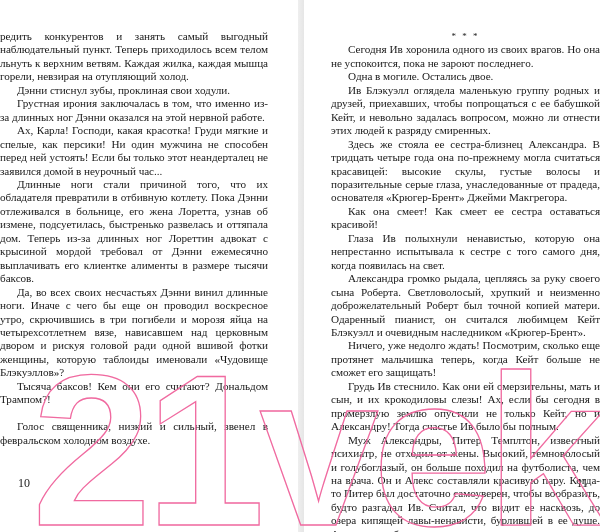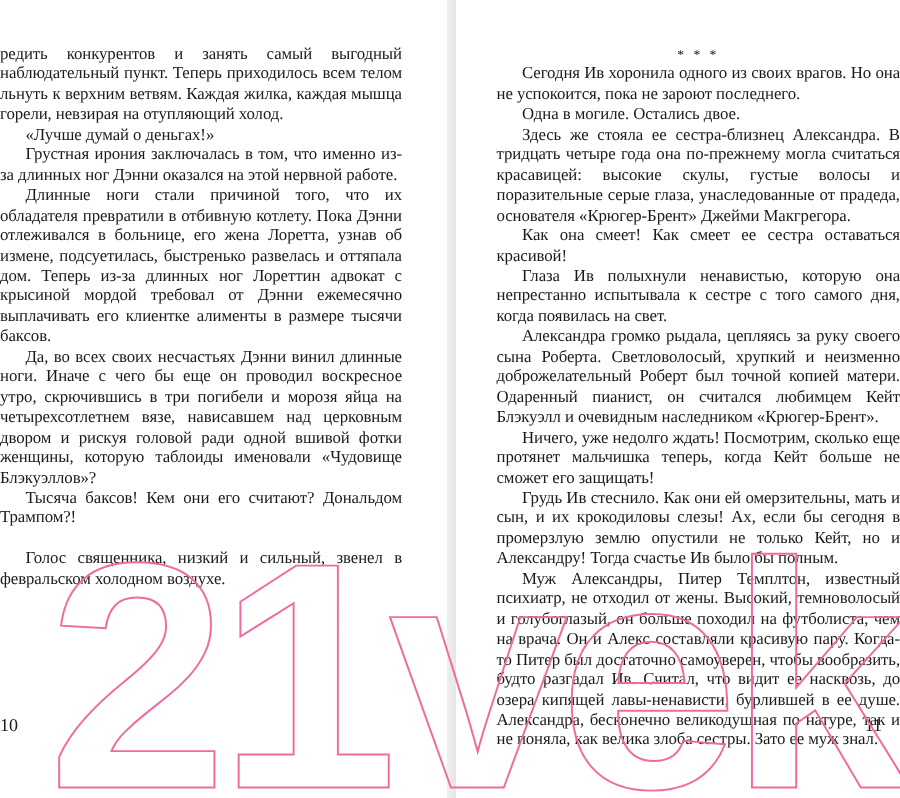--- a/index.html
+++ b/index.html
@@ -27,53 +27,55 @@
   }
   .page-left .text { left: 0; top: 30px; width: 268px; }
   .page-right .text { left: 27px; top: 30px; width: 269px; }
   .text p { margin: 0; text-indent: 17px; }
   .text p.noindent { text-indent: 0; }
   .text .blank { height: 13.45px; }
   .scene-break { text-align: center; text-indent: 0 !important; letter-spacing: 2px; font-size: 9px; line-height: 13.45px; }
   .page-num {
     position: absolute; top: 476px; font-size: 12px; line-height: 14px;
   }
-  .page-left .page-num { left: 0; }
+  .page-left .page-num { left: 0; padding-left: 18px; }
   .page-right .page-num { right: 12px; }
   .watermark {
     position: absolute; left: 0; top: 0; width: 600px; height: 532px; pointer-events: none;
   }
 </style>
 </head>
 <body>
 
 <div class="spread">
 
   <div class="gutter"></div>
 
   <div class="page page-left">
     <div class="text">
       <p class="noindent">редить конкурентов и занять самый выгодный наблюдательный пункт. Теперь приходилось всем телом льнуть к верхним ветвям. Каждая жилка, каждая мышца горели, невзирая на отупляющий холод.</p>
-      <p>«Лучше думай о деньгах!»</p>
+      <p>Дэнни стиснул зубы, проклиная свои ходули.</p>
       <p>Грустная ирония заключалась в том, что именно из-за длинных ног Дэнни оказался на этой нервной работе.</p>
+      <p>Ах, Карла! Господи, какая красотка! Груди мягкие и спелые, как персики! Ни один мужчина не способен перед ней устоять! Если бы только этот неандерталец не заявился домой в неурочный час...</p>
       <p>Длинные ноги стали причиной того, что их обладателя превратили в отбивную котлету. Пока Дэнни отлеживался в больнице, его жена Лоретта, узнав об измене, подсуетилась, быстренько развелась и оттяпала дом. Теперь из-за длинных ног Лореттин адвокат с крысиной мордой требовал от Дэнни ежемесячно выплачивать его клиентке алименты в размере тысячи баксов.</p>
       <p>Да, во всех своих несчастьях Дэнни винил длинные ноги. Иначе с чего бы еще он проводил воскресное утро, скрючившись в три погибели и морозя яйца на четырехсотлетнем вязе, нависавшем над церковным двором и рискуя головой ради одной вшивой фотки женщины, которую таблоиды именовали «Чудовище Блэкуэллов»?</p>
       <p>Тысяча баксов! Кем они его считают? Дональдом Трампом?!</p>
       <div class="blank"></div>
       <p>Голос священника, низкий и сильный, звенел в февральском холодном воздухе.</p>
 
     </div>
     <div class="page-num">10</div>
   </div>
 
   <div class="page page-right">
     <div class="text">
       <p class="scene-break">* * *</p>
       <p>Сегодня Ив хоронила одного из своих врагов. Но она не успокоится, пока не зароют последнего.</p>
       <p>Одна в могиле. Остались двое.</p>
+      <p>Ив Блэкуэлл оглядела маленькую группу родных и друзей, приехавших, чтобы попрощаться с ее бабушкой Кейт, и невольно задалась вопросом, можно ли отнести этих людей к разряду смиренных.</p>
       <p>Здесь же стояла ее сестра-близнец Александра. В тридцать четыре года она по-прежнему могла считаться красавицей: высокие скулы, густые волосы и поразительные серые глаза, унаследованные от прадеда, основателя «Крюгер-Брент» Джейми Макгрегора.</p>
       <p>Как она смеет! Как смеет ее сестра оставаться красивой!</p>
       <p>Глаза Ив полыхнули ненавистью, которую она непрестанно испытывала к сестре с того самого дня, когда появилась на свет.</p>
       <p>Александра громко рыдала, цепляясь за руку своего сына Роберта. Светловолосый, хрупкий и неизменно доброжелательный Роберт был точной копией матери. Одаренный пианист, он считался любимцем Кейт Блэкуэлл и очевидным наследником «Крюгер-Брент».</p>
       <p>Ничего, уже недолго ждать! Посмотрим, сколько еще протянет мальчишка теперь, когда Кейт больше не сможет его защищать!</p>
       <p>Грудь Ив стеснило. Как они ей омерзительны, мать и сын, и их крокодиловы слезы! Ах, если бы сегодня в промерзлую землю опустили не только Кейт, но и Александру! Тогда счастье Ив было бы полным.</p>
       <p>Муж Александры, Питер Темплтон, известный психиатр, не отходил от жены. Высокий, темноволосый и голубоглазый, он больше походил на футболиста, чем на врача. Он и Алекс составляли красивую пару. Когда-то Питер был достаточно самоуверен, чтобы вообразить, будто разгадал Ив. Считал, что видит ее насквозь, до озера кипящей лавы-ненависти, бурлившей в ее душе. Александра, бесконечно великодушная по натуре, так и не поняла, как велика злоба сестры. Зато ее муж знал.</p>
 
     </div>
     <div class="page-num">11</div>

